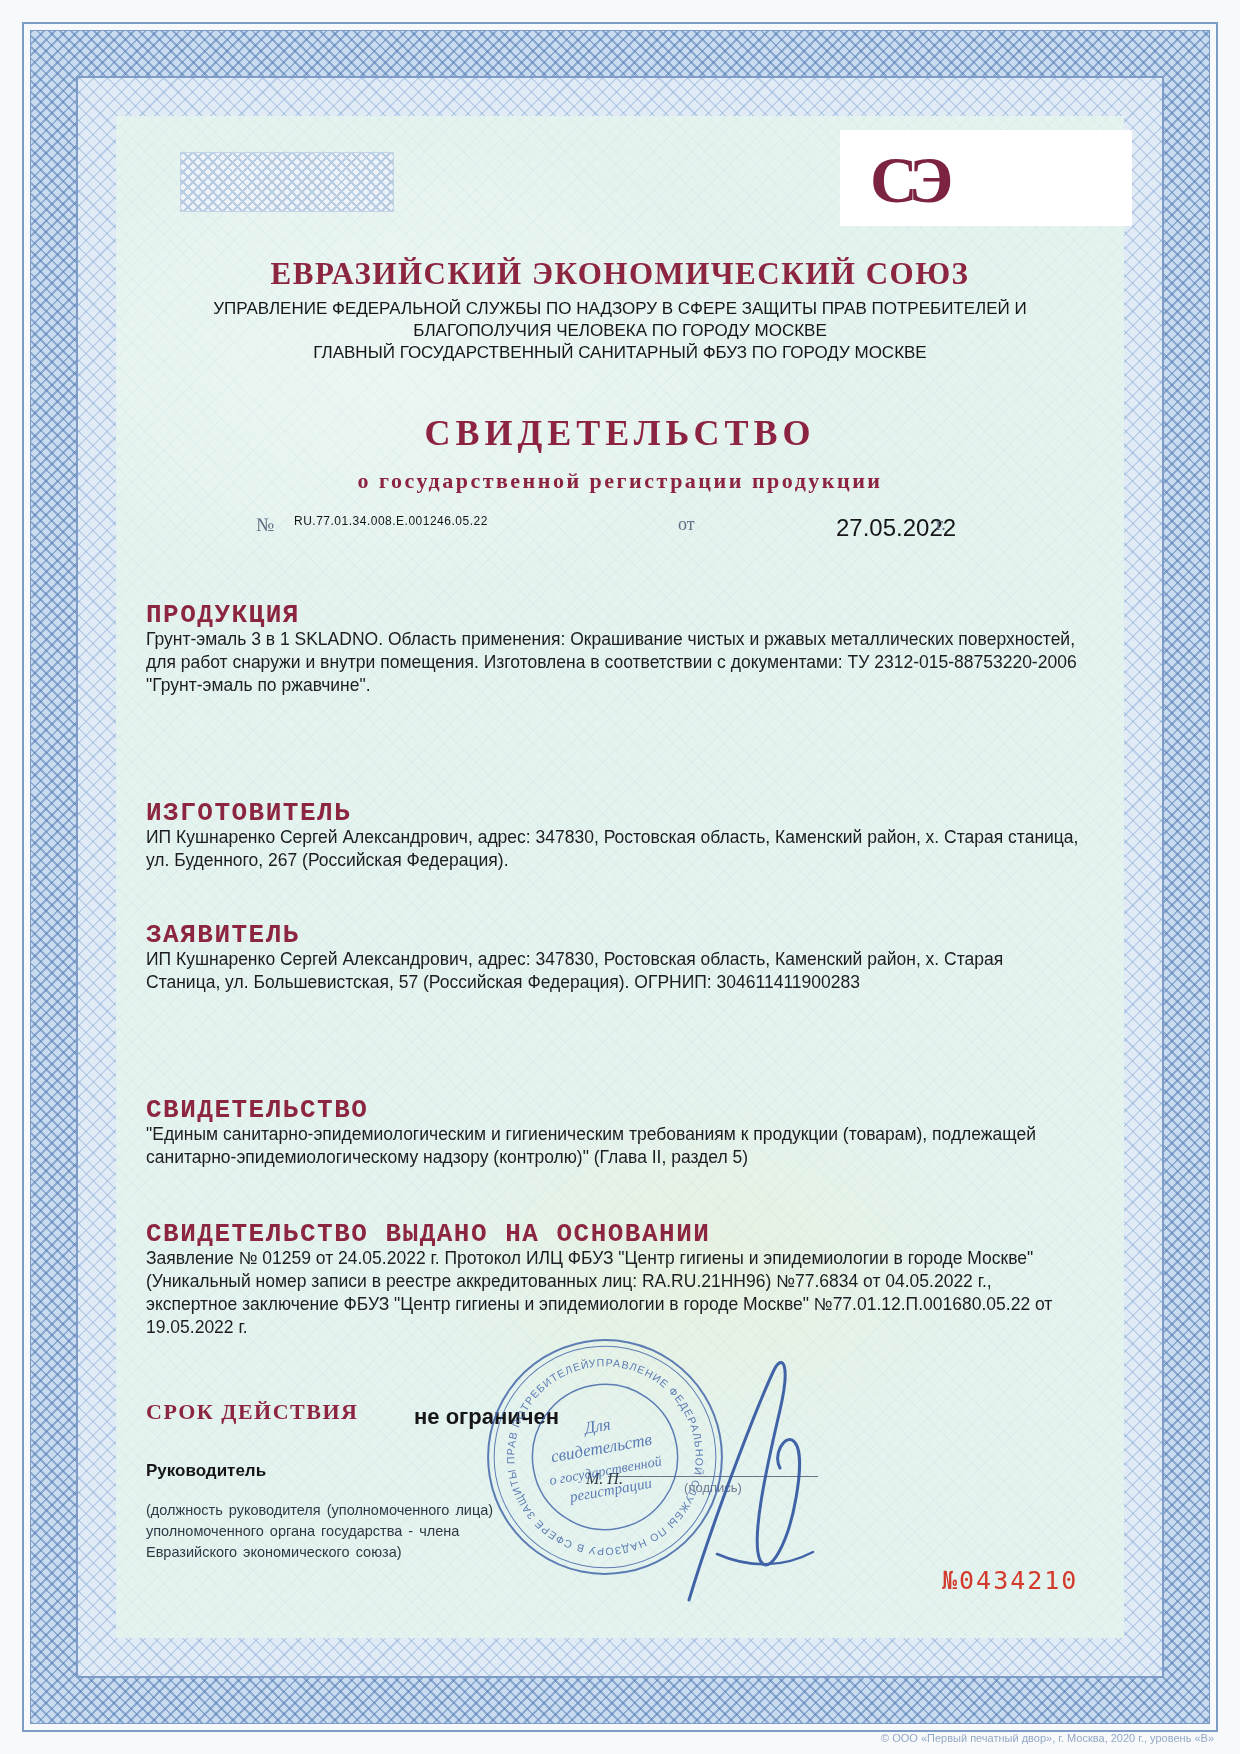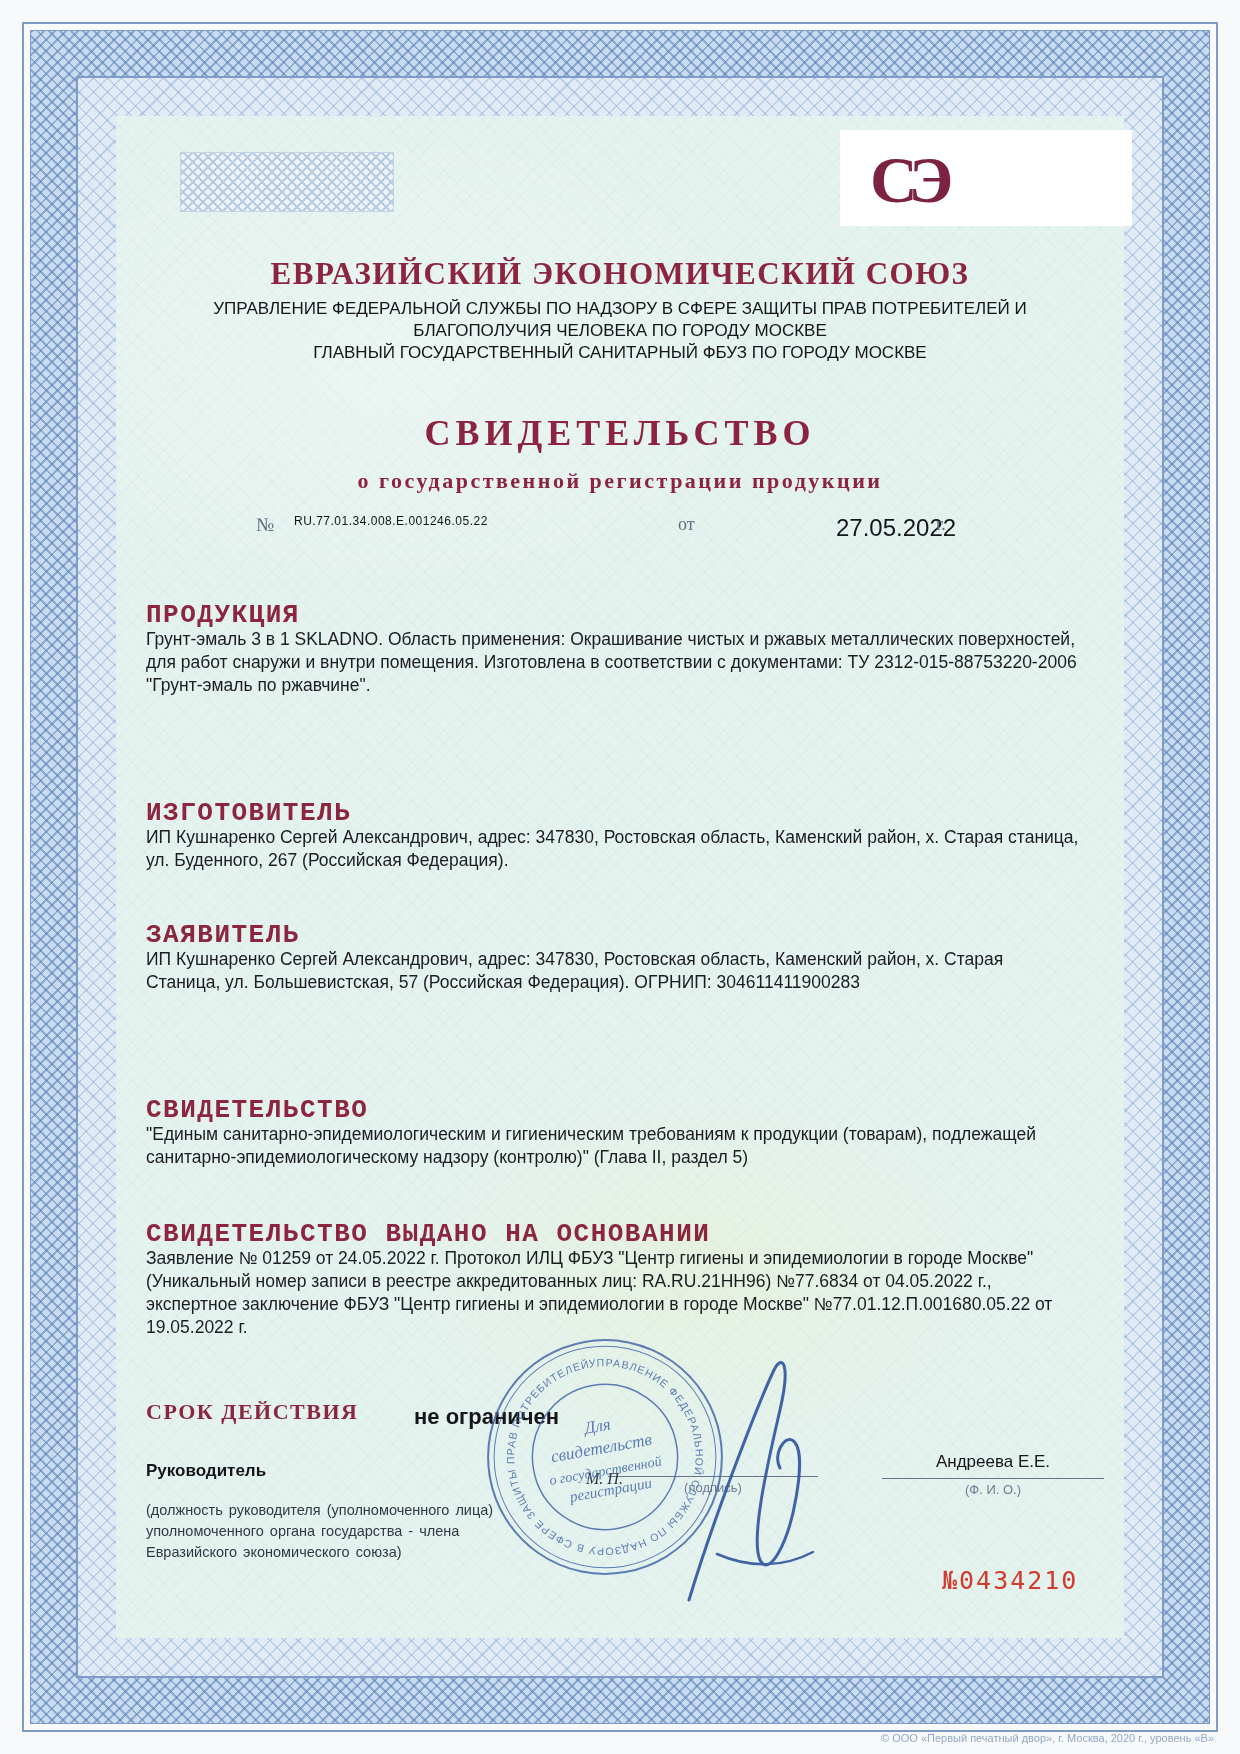--- a/index.html
+++ b/index.html
@@ -132,24 +132,20 @@
     <div class="validity-title">СРОК ДЕЙСТВИЯ</div>
     <div class="validity-value">не ограничен</div>
 
     <div class="leader-label">Руководитель</div>
 
     <div class="sign-block">
       <div class="sign-space"></div>
       <div class="small-caption">(подпись)</div>
     </div>
 
-    <div class="fio-block">
-      <div class="fio-name">Андреева Е.Е.</div>
-      <div class="small-caption">(Ф. И. О.)</div>
-    </div>
 
     <div class="position-caption">(должность руководителя (уполномоченного лица) уполномоченного органа государства - члена Евразийского экономического союза)</div>
     <div class="mp-mark">М. П.</div>
 
     <svg class="stamp" viewBox="0 0 260 260">
       <defs>
         <path id="ringPath" d="M130,40 A90,90 0 0,1 130,220 A90,90 0 0,1 130,40" fill="none"></path>
       </defs>
       <circle cx="130" cy="130" r="116" fill="none" stroke="#4568aa" stroke-width="2"></circle>
       <circle cx="130" cy="130" r="110" fill="none" stroke="#4568aa" stroke-width="1"></circle>

